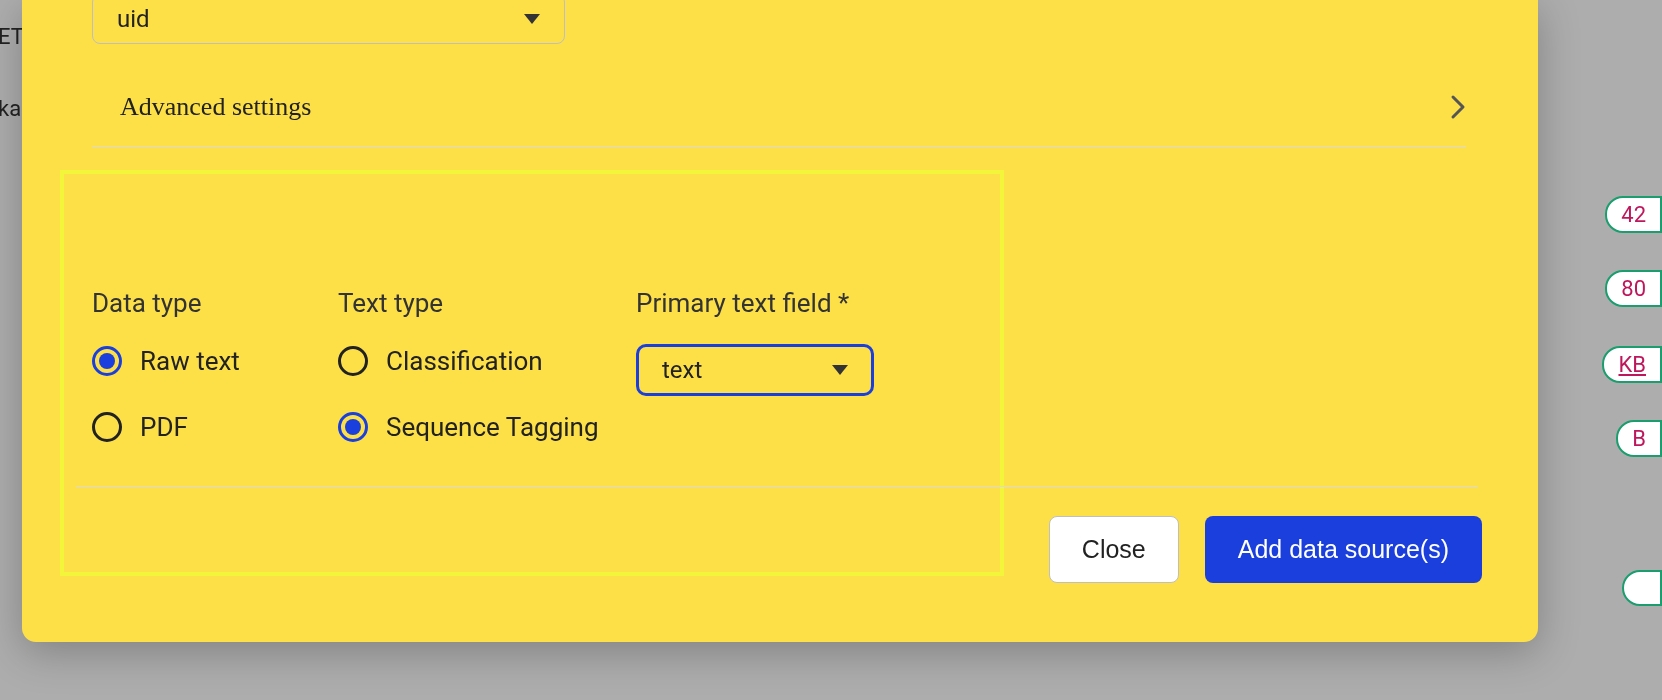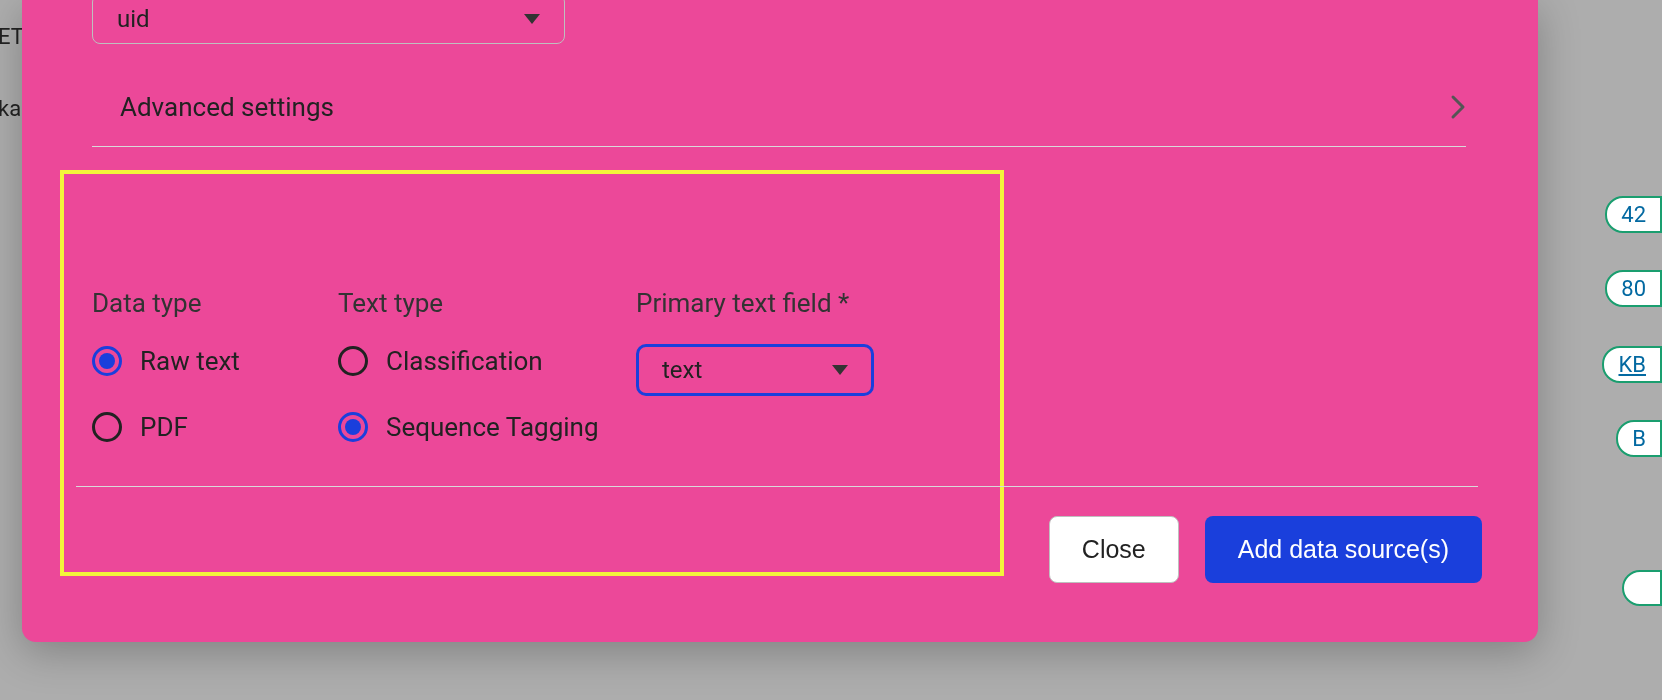--- a/index.html
+++ b/index.html
@@ -20,30 +20,30 @@
       position: absolute;
       font-size: 22px;
       color: #222;
     }
     .bg-badge {
       position: absolute;
       border: 2px solid #1a9e6f;
       border-radius: 18px;
       padding: 4px 14px;
       font-size: 22px;
-      color: #0369a1;
+      color: #be185d;
       background: #fff;
     }
     .modal {
       position: absolute;
       left: 22px;
       top: 0;
       width: 1516px;
       height: 642px;
-      background: #ec4899;
+      background: #fde047;
       border-radius: 0 0 14px 14px;
       box-shadow: 0 10px 40px rgba(0,0,0,0.25);
       padding: 0 32px 30px 48px;
     }
     .uid-select {
       position: absolute;
       left: 70px;
       top: -6px;
       width: 473px;
       height: 50px;
@@ -73,20 +73,21 @@
       align-items: center;
       justify-content: space-between;
       padding-bottom: 24px;
       border-bottom: 1px solid #d9d9d9;
       cursor: pointer;
     }
     .adv-row .label {
       font-size: 26px;
       color: #222;
       padding-left: 28px;
+      font-family: Liberation Serif, serif;
     }
     .chevron-right svg { display: block; }
     .highlight-box {
       position: absolute;
       left: 38px;
       top: 170px;
       width: 944px;
       height: 406px;
       border: 4px solid #f3f53a;
       pointer-events: none;

